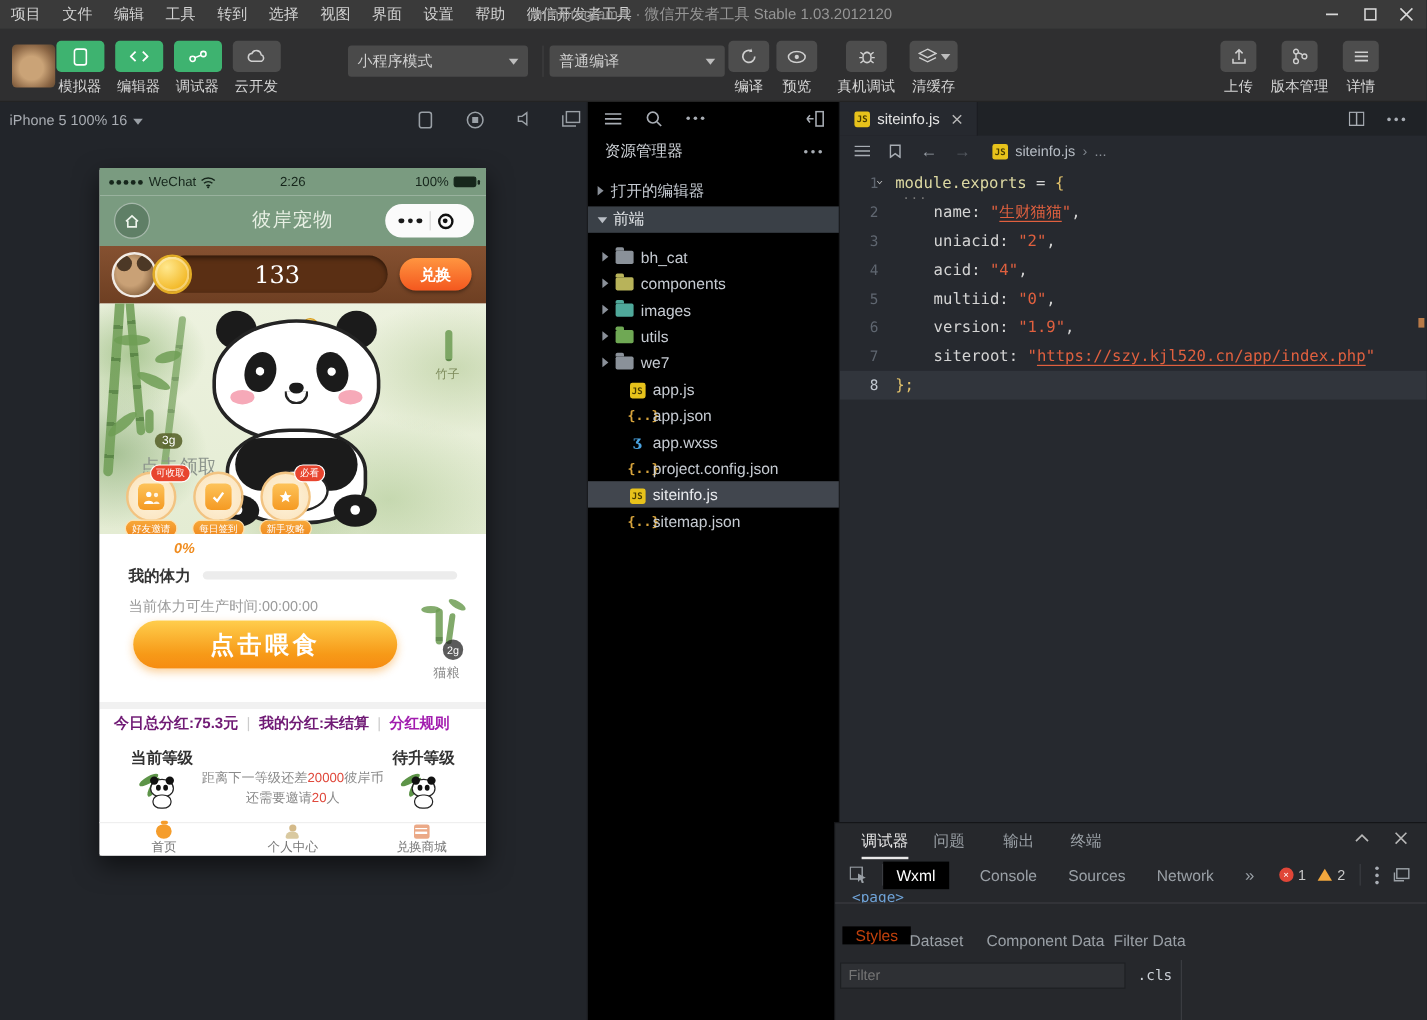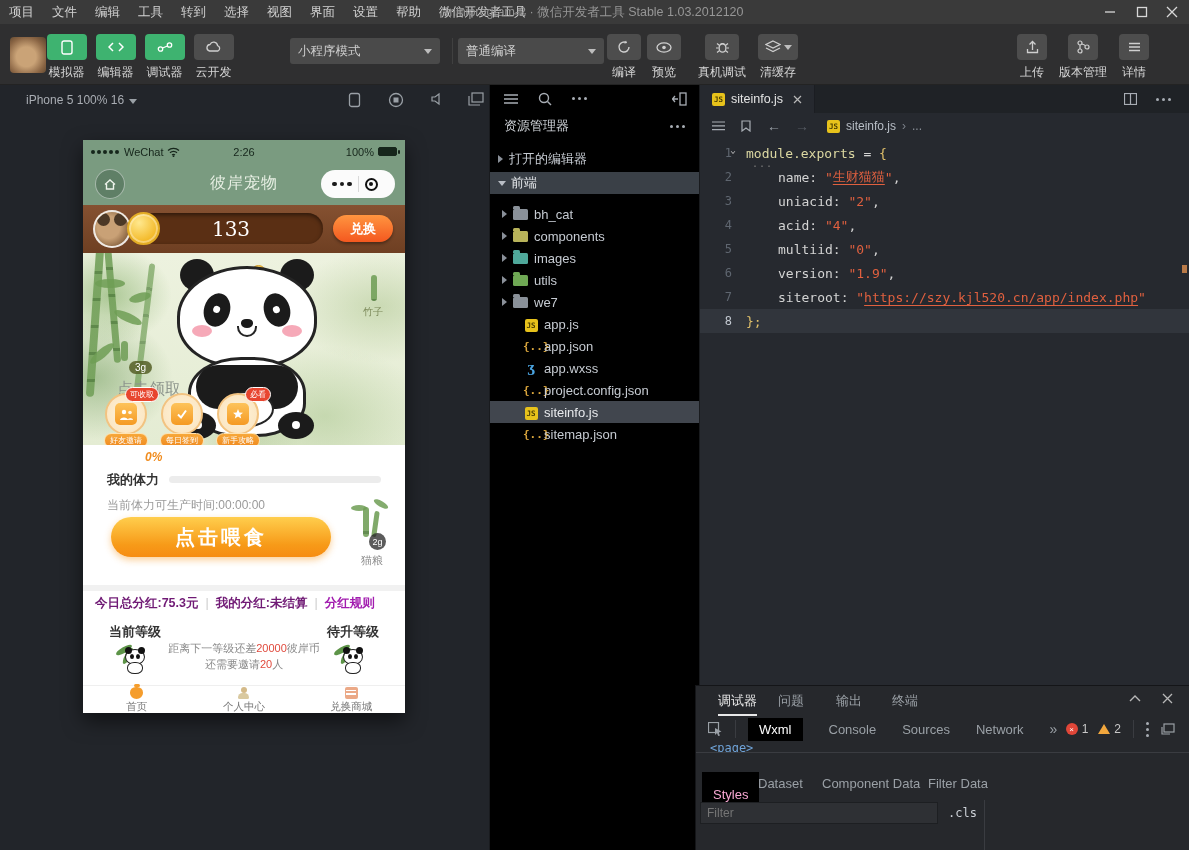--- a/index.html
+++ b/index.html
@@ -186,21 +186,21 @@
   .dtab.active{color:#e8e8e8;border-bottom:2px solid #e8e8e8;padding-bottom:4px}
   .drow2{position:absolute;left:0;top:28px;width:100%;height:30px;display:flex;align-items:center}
   .chip{background:#000;color:#fff;font-size:13px;padding:4px 11px}
   .dlink{color:#9aa0a6;font-size:13px;margin-left:26px}
   .errdot{width:12px;height:12px;border-radius:50%;background:#e04638;color:#fff;font-size:8px;
     display:flex;align-items:center;justify-content:center;margin-right:4px}
   .warntri{width:0;height:0;border-left:6px solid transparent;border-right:6px solid transparent;border-bottom:10px solid #f2a73d;margin-right:4px}
   .clipline{position:absolute;left:0;top:58px;width:100%;height:9px;overflow:hidden;border-bottom:1px solid #3a3c41}
   .clipline span{position:relative;top:-3px;left:14px;color:#6fa3d8;font-family:"DejaVu Sans Mono",monospace;font-size:12px}
   .stab{position:absolute;top:90px;font-size:13px;color:#9aa0a6}
-  .stab.active{background:#000;color:#f9a8d4;padding:15px 11px;top:86px}
+  .stab.active{background:#000;color:#c2410c;padding:0 11px;top:86px}
   .filterbox{position:absolute;left:4px;top:116px;width:238px;height:22px;background:#2e3034;border:1px solid #1d1f22;
     color:#9aa0a6;font-size:12px;padding:0 6px;outline:none;font-family:"Liberation Sans",sans-serif}
   .clslbl{position:absolute;left:252px;top:120px;color:#ccd1d7;font-family:"DejaVu Sans Mono",monospace;font-size:12px}
   .vdiv{position:absolute;left:288px;top:114px;bottom:0;width:1px;background:#3a3c41}
 
   .mdots{display:inline-flex;gap:3px}
   .mdots i{width:3px;height:3px;border-radius:50%;background:#a8adb4}
   svg{display:block}
 </style>
 </head>
@@ -349,21 +349,21 @@
           <svg width="13" height="10">
             <path d="M1 1.5 H12 M1 5 H12 M1 8.5 H12" stroke="#cfcfcf" stroke-width="1.3"></path>
           </svg>
         </div>
       <div class="lbl">详情</div>
     </div>
   </div>
 
   <div class="simpanel">
     <div class="devrow">
-      <span style="margin-left:26px">iPhone 5 100% 16</span>
+      <span style="margin-left:8px">iPhone 5 100% 16</span>
       <span class="caret" style="margin:2px 0 0 5px;border-top-color:#9aa0a6"></span>
     </div>
     <div class="simicon" style="left:348px">
         <svg width="13" height="16">
           <rect x="1.5" y="1.5" width="10" height="13" rx="2" fill="none" stroke="#9aa0a6" stroke-width="1.3"></rect>
         </svg>
       </div>
     <div class="simicon" style="left:388px">
         <svg width="16" height="16">
           <circle cx="8" cy="8" r="6.5" fill="none" stroke="#9aa0a6" stroke-width="1.3"></circle>
@@ -762,21 +762,21 @@
       </span>
 
     <div class="drow2">
       <span style="margin-left:12px">
           <svg width="15" height="14">
             <rect x="0.5" y="0.5" width="10" height="10" fill="none" stroke="#9aa0a6" stroke-width="1.2"></rect>
             <path d="M7 6 L13.5 9.5 L10.5 10.5 L12 13.5 L10.2 14 L9 11 L7 13 Z" fill="#9aa0a6"></path>
           </svg>
         </span>
       <span style="width:1px;height:18px;background:#3a3c41;margin:0 0 0 12px"></span>
-      <span class="chip" style="margin-left:12px">Wxml</span>
+      <span class="chip" style="">Wxml</span>
       <span class="dlink">Console</span>
       <span class="dlink">Sources</span>
       <span class="dlink">Network</span>
       <span class="dlink" style="font-size:14px">»</span>
       <span class="errdot" style="margin-left:auto">×</span>
       <span style="color:#c8c8c8">1</span>
       <span class="warntri" style="margin-left:10px"></span>
       <span style="color:#c8c8c8">2</span>
       <span style="width:1px;height:18px;background:#3a3c41;margin-left:12px"></span>
       <span class="mdots" style="flex-direction:column;display:inline-flex;margin-left:12px">

